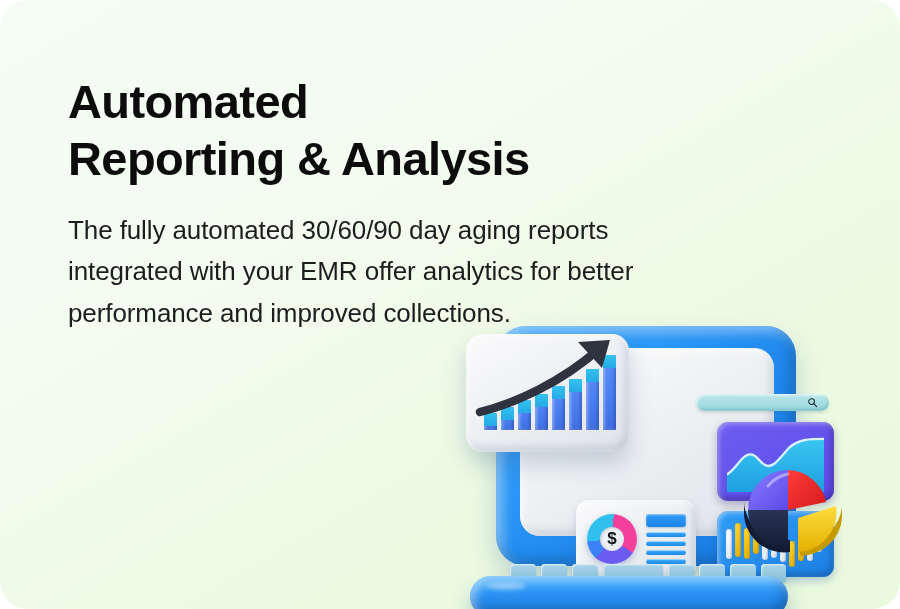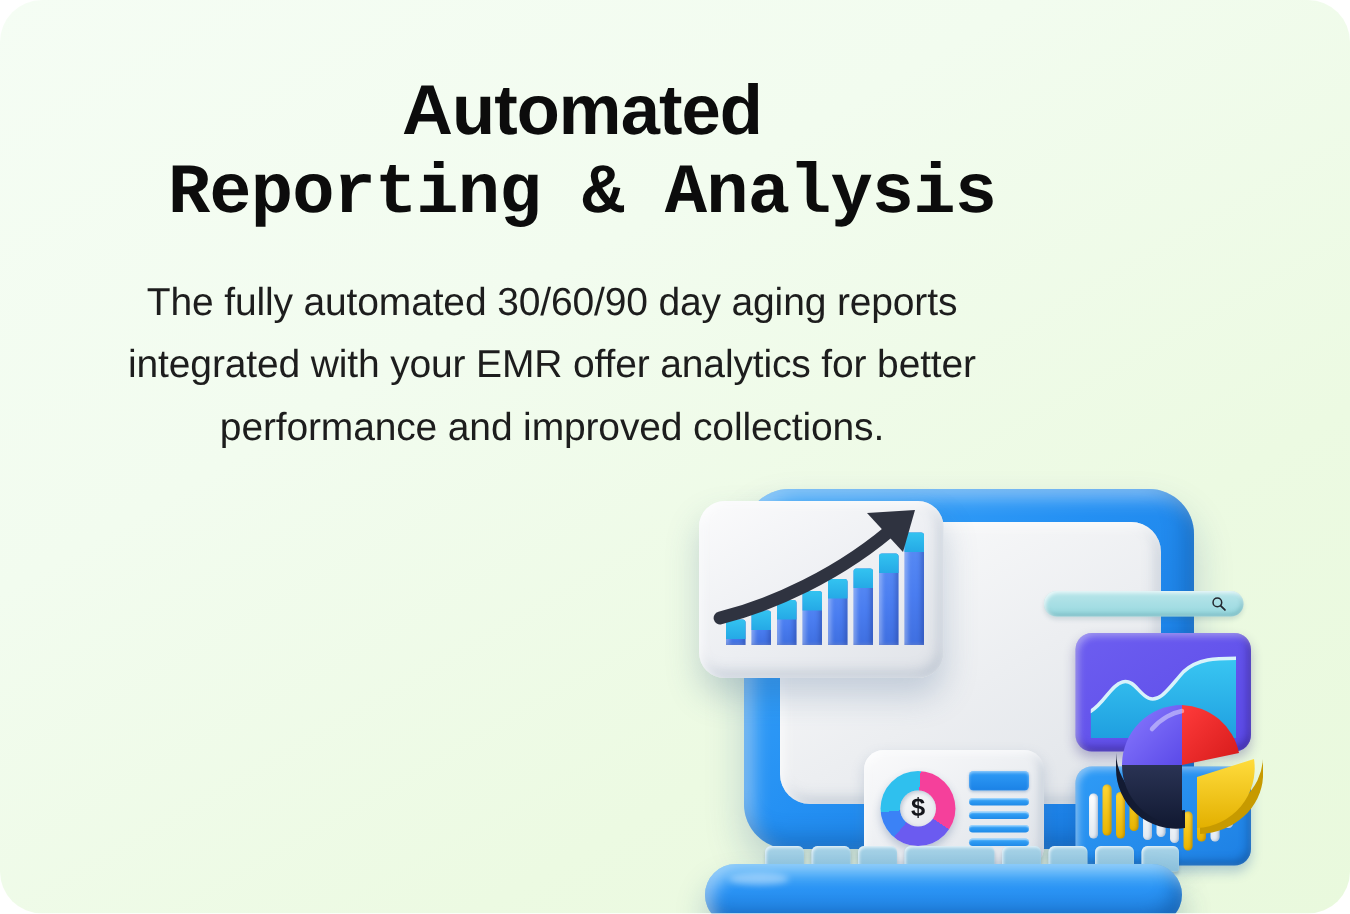--- a/index.html
+++ b/index.html
@@ -5,26 +5,26 @@
   html,body{margin:0;padding:0;background:#ffffff;}
   body{width:900px;height:609px;overflow:hidden;font-family:"Liberation Sans",sans-serif;}
 
   .card{
     position:relative;width:900px;height:609px;box-sizing:border-box;
     border-radius:28px;overflow:hidden;
     background:linear-gradient(150deg,#f5fdf4 0%,#f2fcef 35%,#ecfae2 70%,#e9f9dd 100%);
   }
 
   
-  .text-wrap{position:absolute;left:68px;top:44px;width:640px;text-align:center;}
+  .text-wrap{position:absolute;left:68px;top:73px;width:640px;}
   .headline{
     margin:0;color:#0c0c0c;font-weight:700;font-size:47px;line-height:1.22;
     letter-spacing:-0.6px;font-family:"Liberation Sans",sans-serif;
   }
-  .headline .l2{display:block;font-family:Liberation Mono, monospace;}
+  .headline .l2{display:block;}
   .subcopy{
     margin:22px 0 0 0;color:#1d1d1d;font-size:26px;line-height:1.6;
     font-weight:400;letter-spacing:-0.1px;max-width:600px;
   }
 
   
   .illo{position:absolute;left:448px;top:312px;width:420px;height:290px;}
 
   
   .lid{

